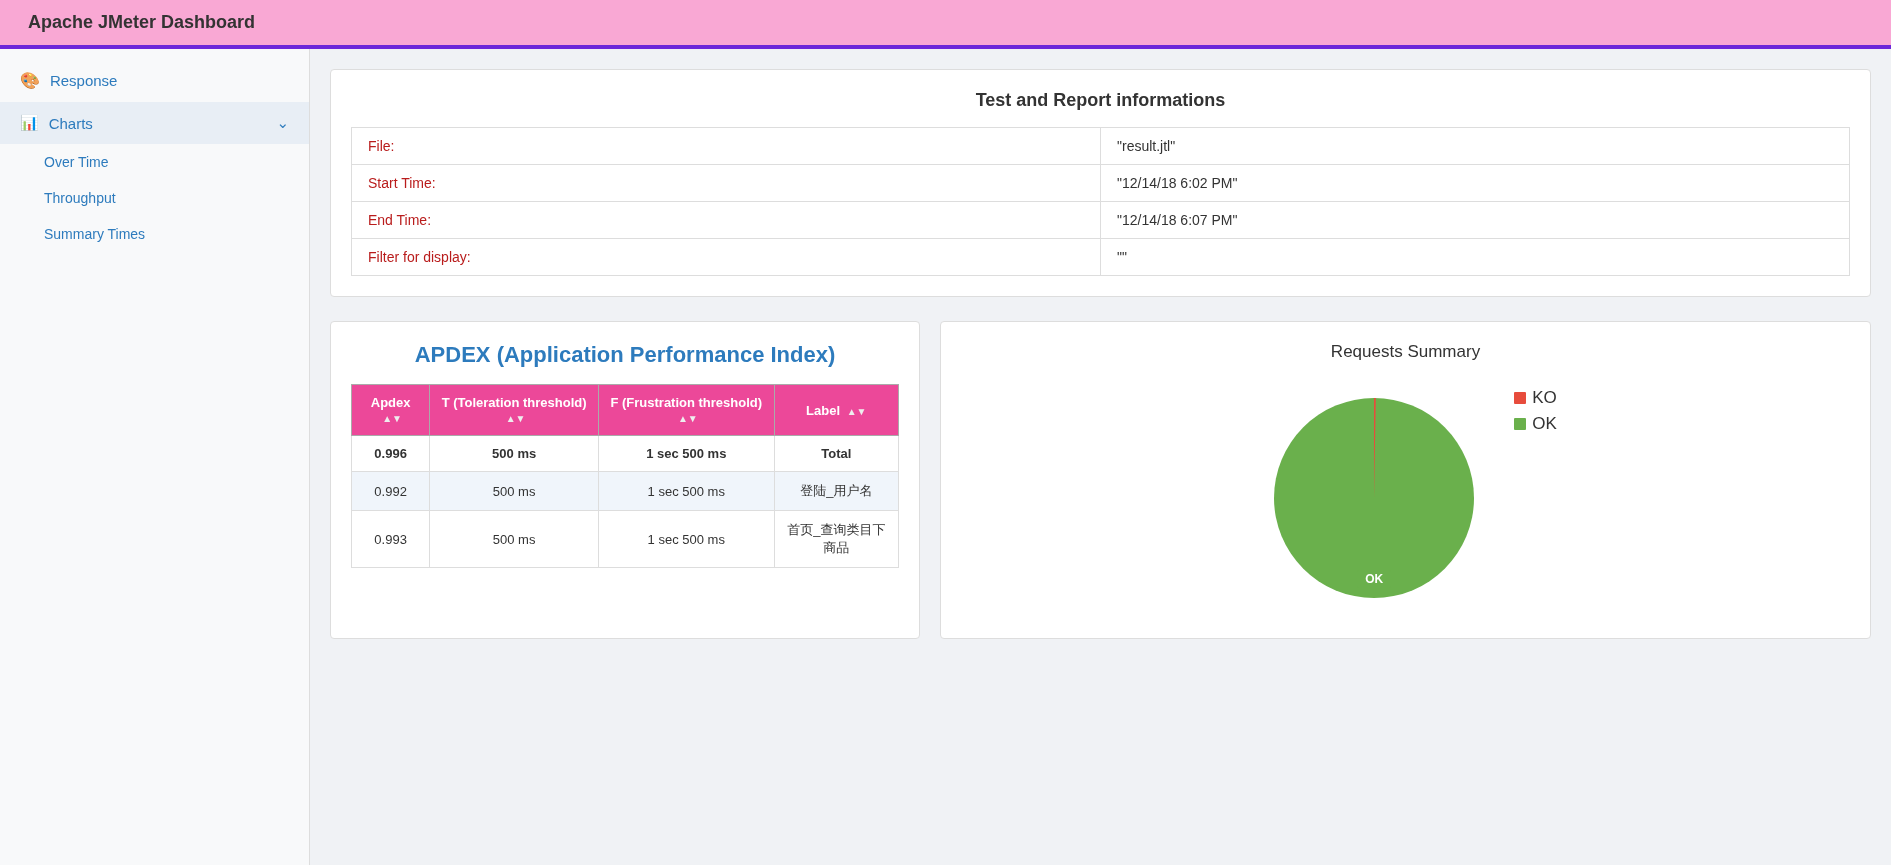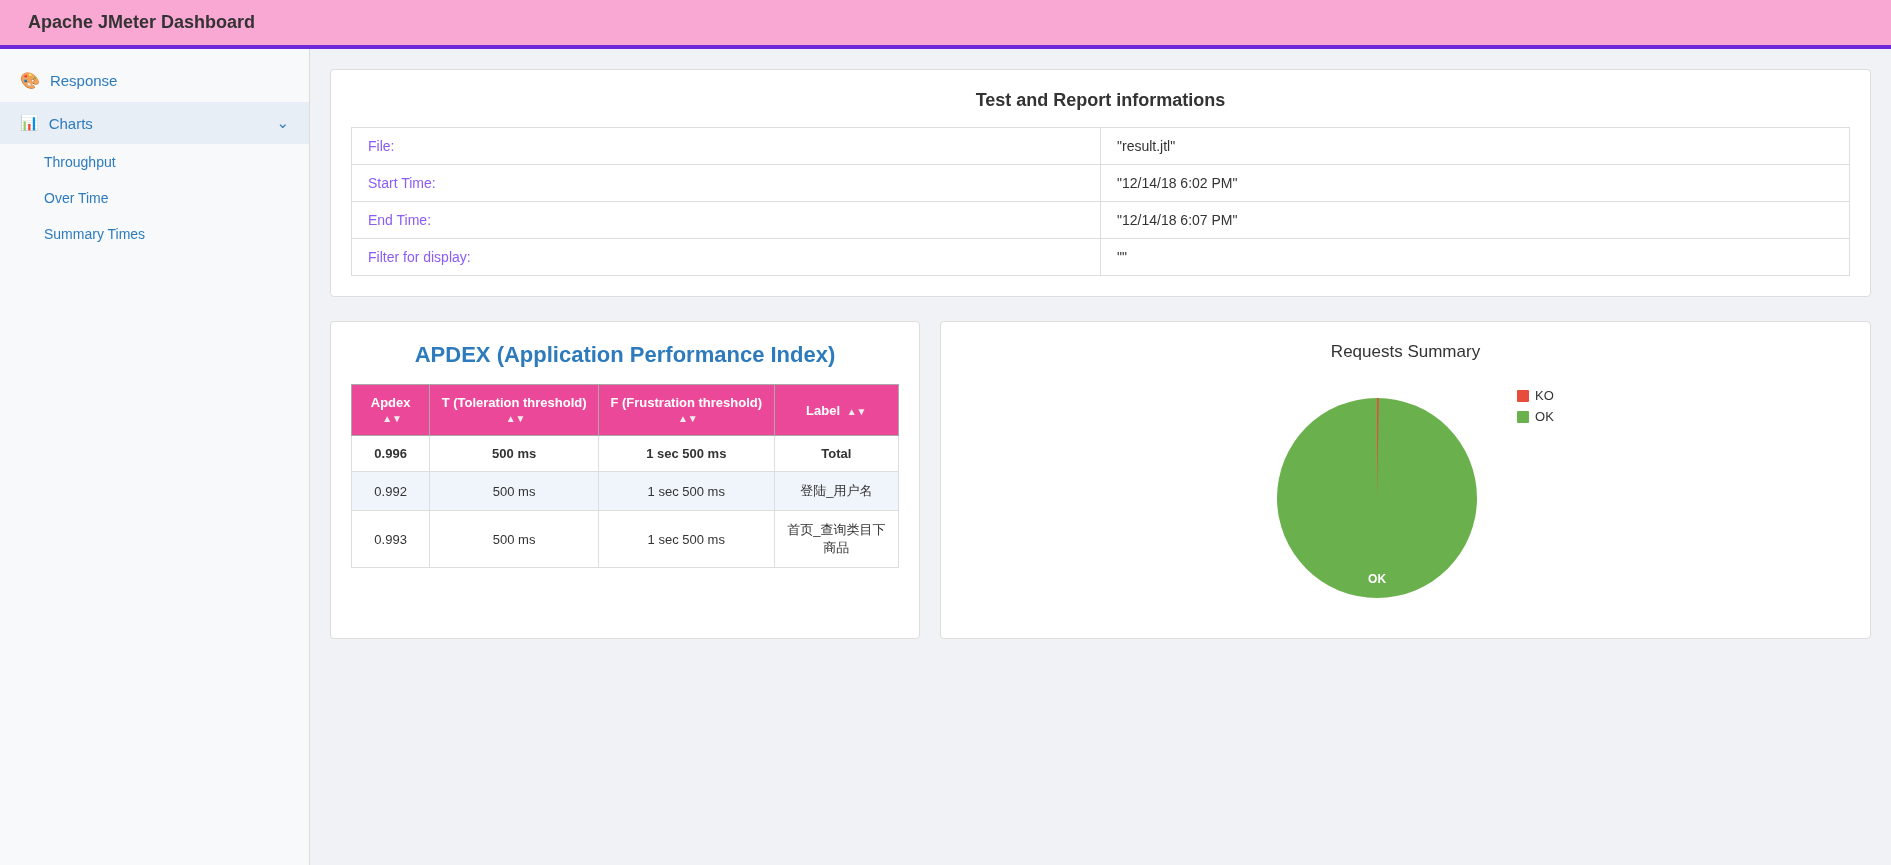--- a/index.html
+++ b/index.html
@@ -102,21 +102,21 @@
     }
 
     .info-table td {
       padding: 10px 16px;
       border: 1px solid #ddd;
       font-size: 14px;
     }
 
     .info-table td:first-child {
       width: 50%;
-      color: #8b5cf6;
+      color: #b91c1c;
     }
 
     .info-table td:last-child {
       color: #333;
     }
 
     
     .bottom-row {
       display: flex;
       gap: 20px;
@@ -220,21 +220,21 @@
       display: flex;
       flex-direction: column;
       gap: 6px;
       margin-top: 10px;
     }
 
     .legend-item {
       display: flex;
       align-items: center;
       gap: 6px;
-      font-size: 13px;
+      font-size: 17px;
     }
 
     .legend-color {
       width: 12px;
       height: 12px;
       border-radius: 1px;
       flex-shrink: 0;
     }
 
     
@@ -271,24 +271,24 @@
     <div class="sidebar-charts-header">
       <div class="left">
         <span>📊</span>
         <span>Charts</span>
       </div>
       <span>⌄</span>
     </div>
 
     <div>
       <div class="sidebar-sub-item">
+        <span>Over Time</span>
+      </div>
+      <div class="sidebar-sub-item">
         <span>Throughput</span>
-      </div>
-      <div class="sidebar-sub-item">
-        <span>Over Time</span>
       </div>
       <div class="sidebar-sub-item">
         <span>Summary Times</span>
       </div>
     </div>
   </div>
 
   <div class="main">
 
     <div class="card">

